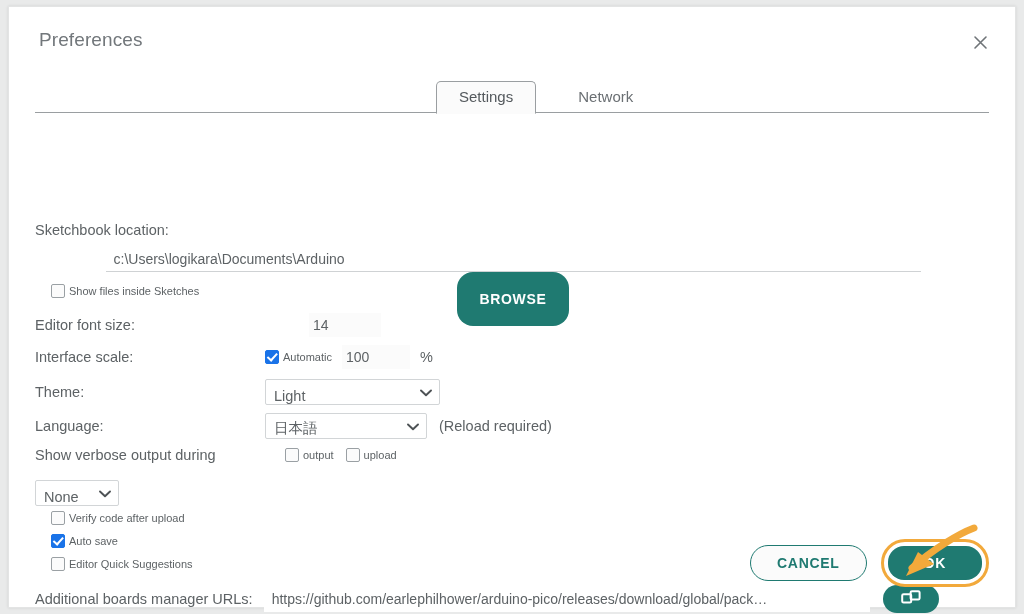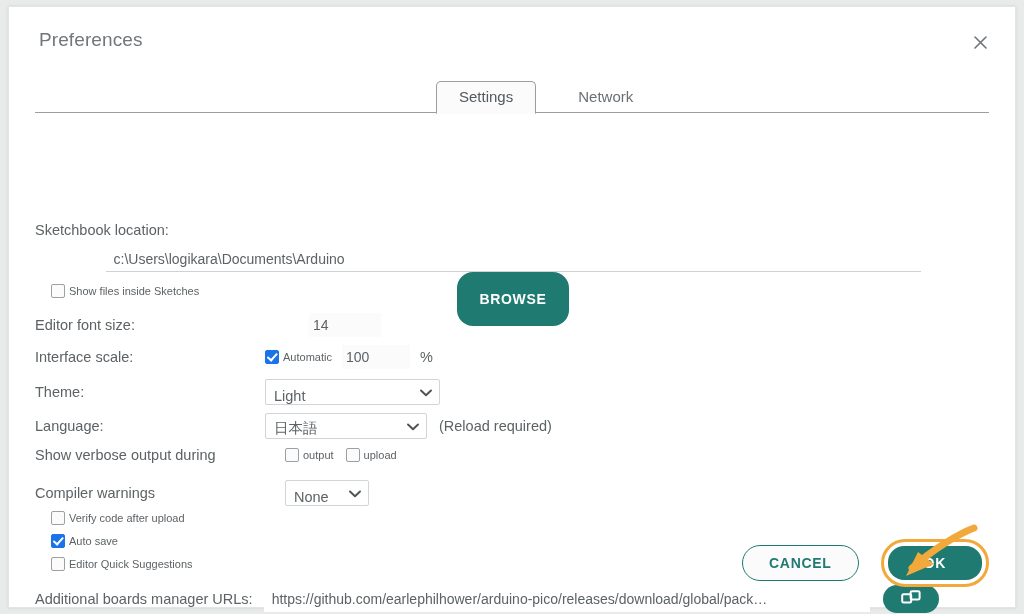--- a/index.html
+++ b/index.html
@@ -189,21 +189,21 @@
     border-radius: 14px;
     width: 56px; height: 28px;
     display: flex; align-items: center; justify-content: center;
     cursor: pointer;
   }
 
   
   .footer {
     position: absolute;
     right: 26px; bottom: 20px;
-    display: flex; align-items: center; gap: 22px;
+    display: flex; align-items: center; gap: 14px;
   }
   .ok-wrap {
     position: relative;
     padding: 4px;
     border: 3px solid #f2a93b;
     border-radius: 24px;
   }
 
   
   .arrow {
@@ -294,21 +294,20 @@
 
     <div class="row" style="left:26px; top:298px;">
       <span class="lbl" style="width:250px;">Show verbose output during</span>
       <span class="cb"></span>
       <span class="cb-text">output</span>
       <span class="cb" style="margin-left:12px;"></span>
       <span class="cb-text">upload</span>
     </div>
 
     <div class="row" style="left:26px; top:331px;">
-      <span class="lbl" style="width:250px;">Compiler warnings</span>
       <div class="combo" style="width:84px;">
         <span>None</span>
         <span class="chev">
           <svg width="12" height="8" viewBox="0 0 12 8">
               <path d="M1 1.5 L6 6.3 L11 1.5" stroke="#4d5255" stroke-width="1.9" fill="none" stroke-linecap="round" stroke-linejoin="round"></path>
             </svg>
         </span>
       </div>
     </div>
 

